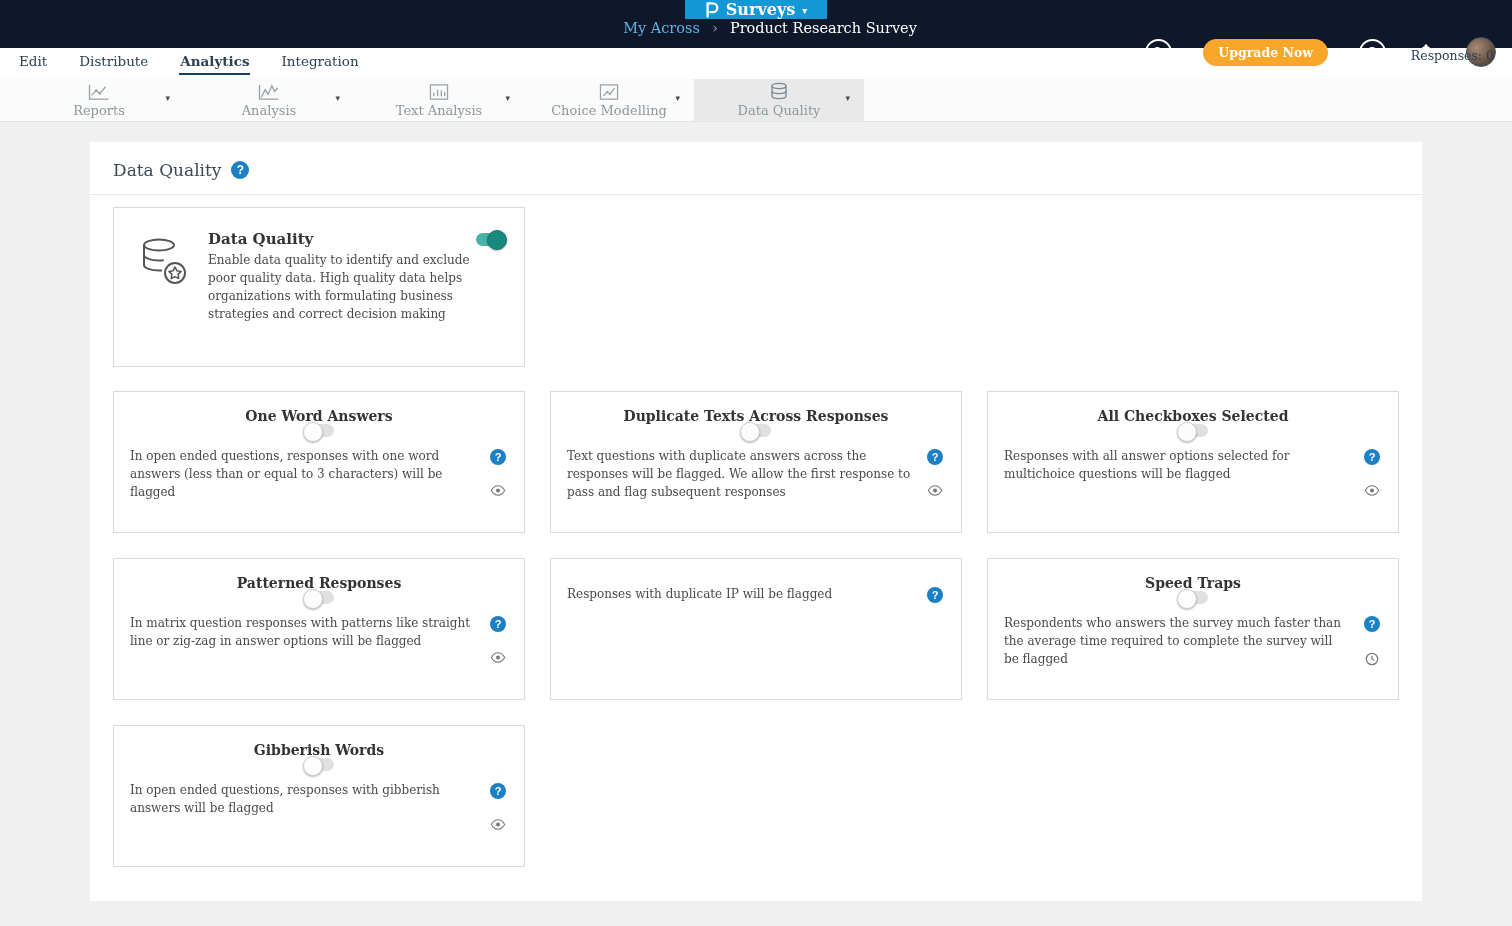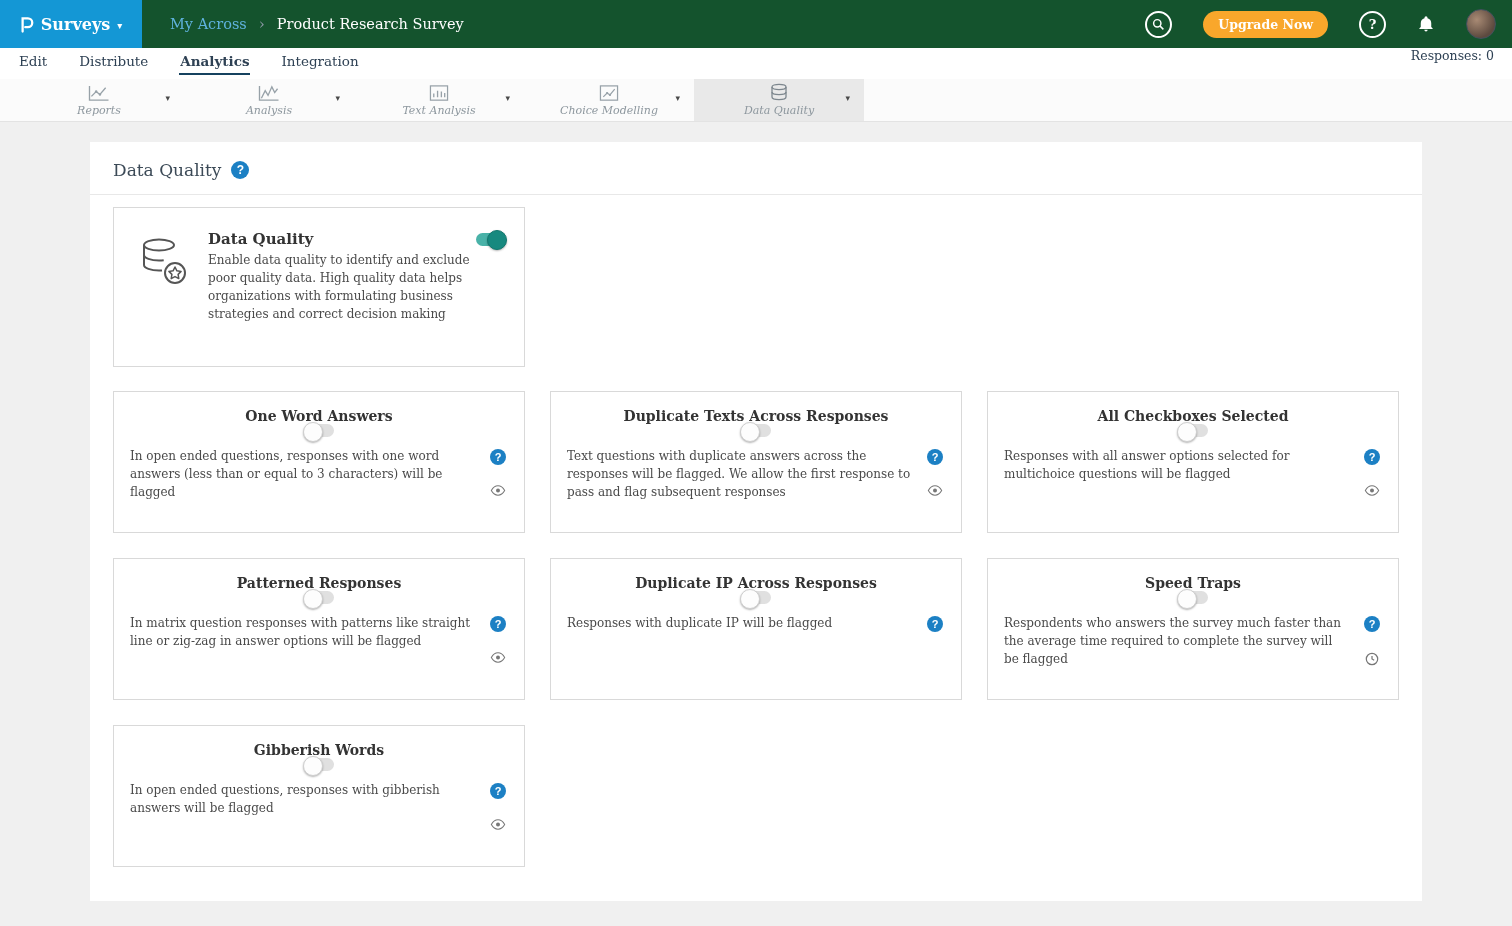--- a/index.html
+++ b/index.html
@@ -3,21 +3,21 @@
 <meta charset="utf-8">
 <style>
   * { margin:0; padding:0; box-sizing:border-box; }
   html,body { width:1512px; height:926px; }
   body {
     font-family: "DejaVu Serif", "Liberation Serif", serif;
     background:#f0f0f0; color:#3a3a3a; overflow:hidden;
   }
 
   
-  .topbar { height:48px; background:#14532d; display:flex; align-items:center; }
+  .topbar { height:48px; background:#0f172a; display:flex; align-items:center;flex-direction:column; }
   .brand { width:142px; height:48px; background:#1497d5; display:flex; align-items:center; justify-content:center; gap:7px; cursor:pointer; }
   .brand-name { color:#fff; font-size:16px; font-weight:bold; }
   .brand-caret { color:#fff; font-size:10px; margin-top:2px; }
   .breadcrumb { display:flex; align-items:center; gap:12px; margin-left:28px; font-size:14.5px; }
   .crumb-parent { color:#5fb2dd; cursor:pointer; text-decoration:none; }
   .crumb-sep { color:#8b98a5; font-size:15px; }
   .crumb-current { color:#ffffff; }
   .topbar-right { margin-left:auto; display:flex; align-items:center; gap:31px; padding-right:16px; }
   .circle-btn { width:27px; height:27px; border:2px solid #fff; border-radius:50%; display:flex; align-items:center; justify-content:center; cursor:pointer; color:#fff; font-size:13px; font-weight:bold; }
   .upgrade-btn { background:#f9a72b; color:#fff; border:none; border-radius:14px; padding:6px 15px; font-size:12.5px; font-weight:bold; font-family:inherit; cursor:pointer; }
@@ -28,21 +28,21 @@
   .nav-tabs { height:31px; background:#fff; display:flex; align-items:flex-start; gap:30px; padding:0 18px; }
   .nav-tab { font-size:13.5px; color:#2e4154; cursor:pointer; padding:5px 1px 4px; }
   .nav-tab.active { border-bottom:2px solid #16425f; font-weight:bold; }
   .responses { margin-left:auto; font-size:12.5px; color:#2e4154; }
 
   
   .toolbar { height:43px; background:#fbfbfb; border-bottom:1px solid #e3e3e3; display:flex; align-items:stretch; padding-left:14px; }
   .tool-item { width:170px; display:flex; align-items:center; justify-content:center; position:relative; cursor:pointer; }
   .tool-item.active { background:#e9e9e9; }
   .tool-inner { display:flex; flex-direction:column; align-items:center; gap:1px; }
-  .tool-label { font-size:11px; color:#8d979e;font-style:italic; }
+  .tool-label { font-size:13px; color:#8d979e; }
   .tool-caret { position:absolute; right:14px; top:14px; font-size:9px; color:#4a4a4a; cursor:pointer; }
 
   
   .panel { background:#fff; margin:20px 90px 28px; min-height:756px; }
   .panel-header { display:flex; align-items:center; gap:10px; padding:18px 23px 14px; border-bottom:1px solid #e8e8e8; }
   .panel-title { font-size:17px; color:#3c4a57; font-weight:normal; }
   .help-badge { width:16px; height:16px; border-radius:50%; background:#1c80c4; color:#fff; font-size:11px; font-weight:bold; display:inline-flex; align-items:center; justify-content:center; cursor:pointer; flex:none; font-family:"Liberation Sans",sans-serif; }
   .help-badge.lg { width:18px; height:18px; font-size:12px; }
   .panel-body { padding:12px 23px 34px; }
 
@@ -286,24 +286,20 @@
               <svg width="16" height="11" viewBox="0 0 24 16">
                   <path d="M12 1C6 1 2 8 2 8s4 7 10 7 10-7 10-7-4-7-10-7z" fill="none" stroke="#777" stroke-width="1.6"></path>
                   <circle cx="12" cy="8" r="3" fill="#777"></circle>
                 </svg>
             </span>
           </div>
         </div>
       </section>
 
       <section class="card">
-        <div class="card-head">
-          <h3 class="card-title">Duplicate IP Across Responses</h3>
-          <span class="toggle"></span>
-        </div>
         <div class="card-body">
           <p class="card-desc">Responses with duplicate IP will be flagged</p>
           <div class="side-icons">
             <span class="help-badge">?</span>
           </div>
         </div>
       </section>
 
       <section class="card">
         <div class="card-head">

